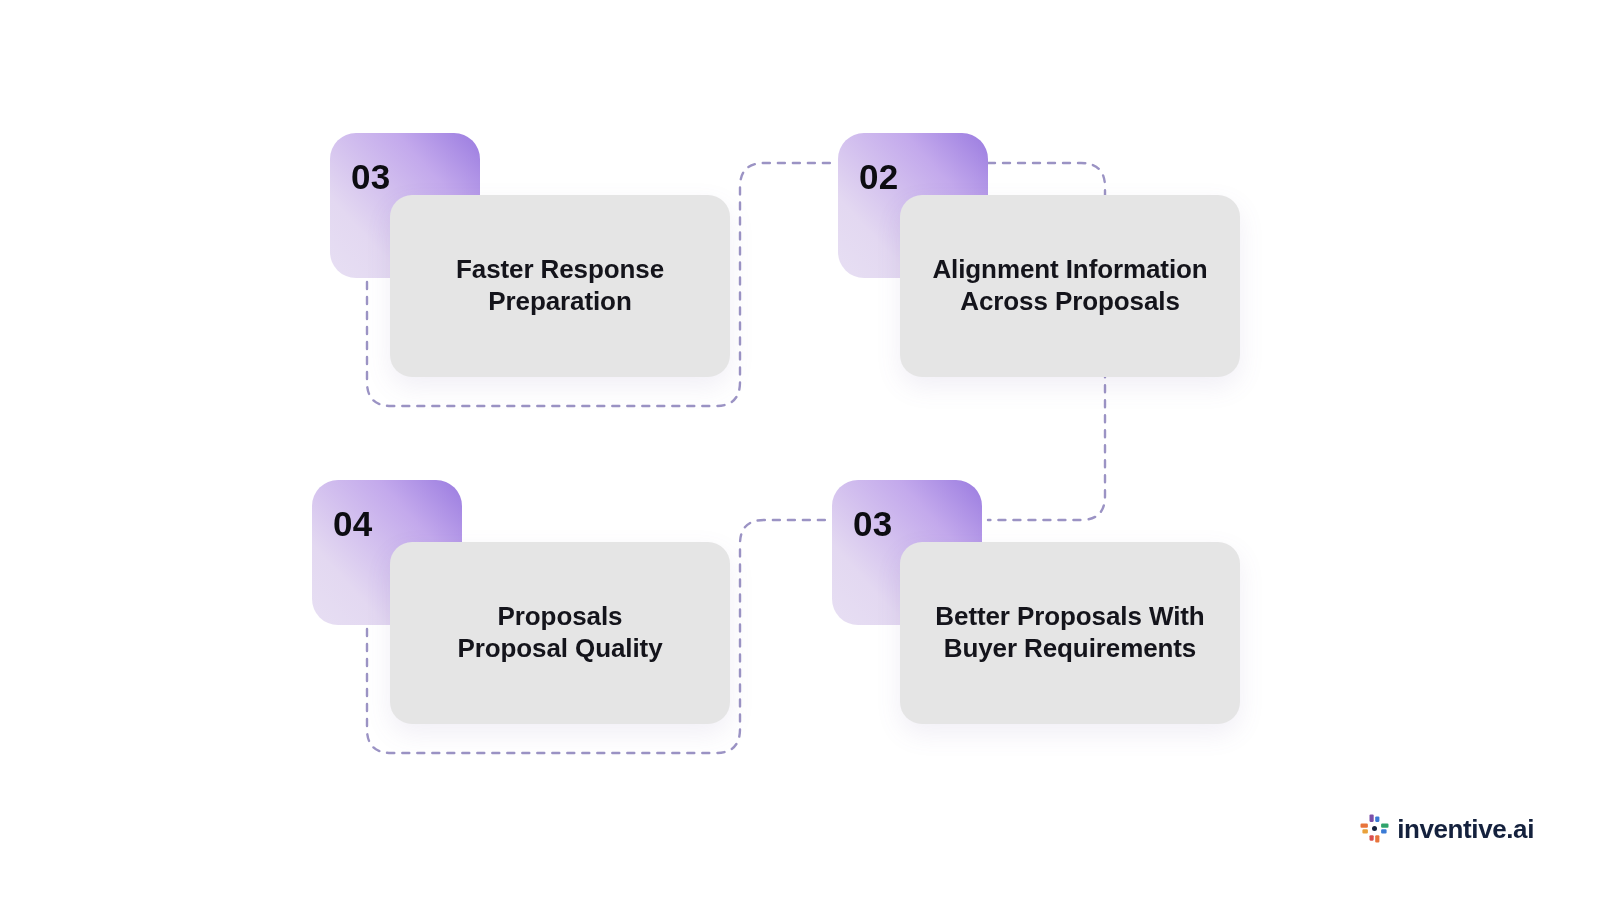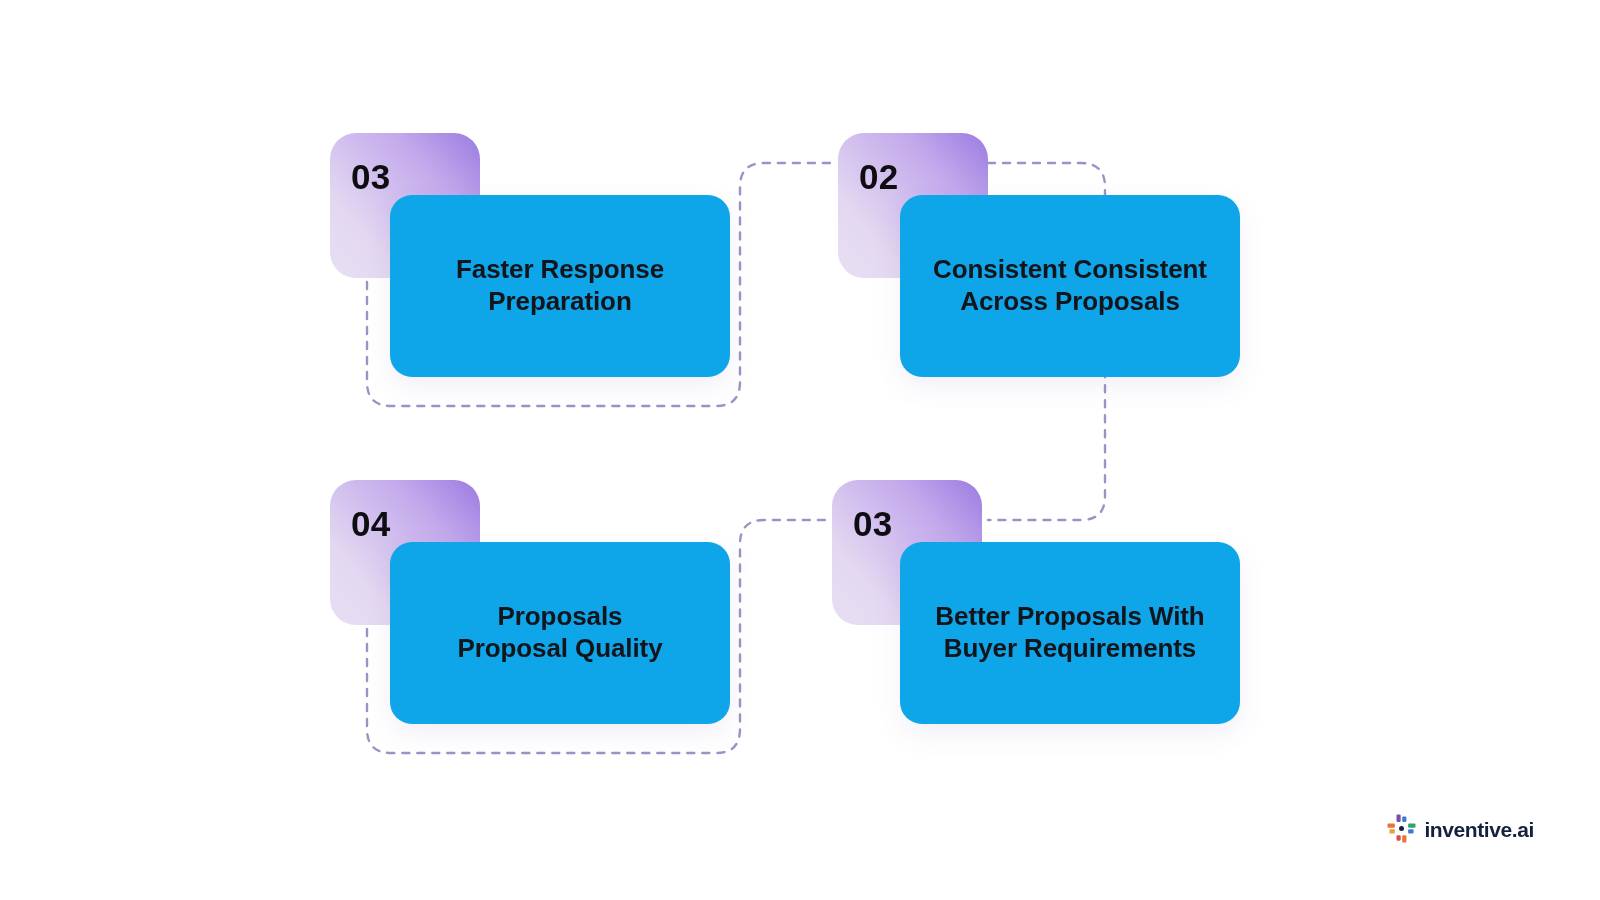--- a/index.html
+++ b/index.html
@@ -53,21 +53,21 @@
     top: 26px;
     font-size: 35px;
     font-weight: 700;
     color: #0d0d12;
     letter-spacing: 0.2px;
     line-height: 1;
   }
 
   .card {
     position: absolute;
-    background: #0ea5e9;
+    background: #e5e5e5;
     border-radius: 22px;
     z-index: 3;
     box-shadow: 0 10px 26px rgba(120, 100, 170, 0.10);
     display: flex;
     align-items: center;
     justify-content: center;
   }
 
   .card-text {
     font-size: 26px;
@@ -83,36 +83,36 @@
   
   #step-01 .badge { left: 330px; top: 133px; }
   #step-01 .card  { left: 390px; top: 195px; width: 340px; height: 182px; }
 
   #step-02 .badge { left: 838px; top: 133px; }
   #step-02 .card  { left: 900px; top: 195px; width: 340px; height: 182px; }
 
   #step-03 .badge { left: 832px; top: 480px; }
   #step-03 .card  { left: 900px; top: 542px; width: 340px; height: 182px; }
 
-  #step-04 .badge { left: 330px; top: 480px; }
+  #step-04 .badge { left: 312px; top: 480px; }
   #step-04 .card  { left: 390px; top: 542px; width: 340px; height: 182px; }
 
   
   #logo {
     position: absolute;
     right: 66px;
     bottom: 56px;
     display: flex;
     align-items: center;
     gap: 7px;
     z-index: 4;
   }
   #logo-mark { display: block; }
   #logo-text {
-    font-size: 21px;
+    font-size: 26px;
     font-weight: 700;
     color: #14213d;
     letter-spacing: -0.4px;
     line-height: 1;
   }
 </style>
 </head>
 <body>
 
 <div id="stage">
@@ -155,21 +155,21 @@
       <span class="card-text">Faster Response
 Preparation</span>
     </div>
   </div>
 
   <div class="step" id="step-02">
     <div class="badge">
       <span class="badge-num">02</span>
     </div>
     <div class="card">
-      <span class="card-text">Consistent Consistent
+      <span class="card-text">Alignment Information
 Across Proposals</span>
     </div>
   </div>
 
   <div class="step" id="step-03">
     <div class="badge">
       <span class="badge-num">03</span>
     </div>
     <div class="card">
       <span class="card-text">Better Proposals With

